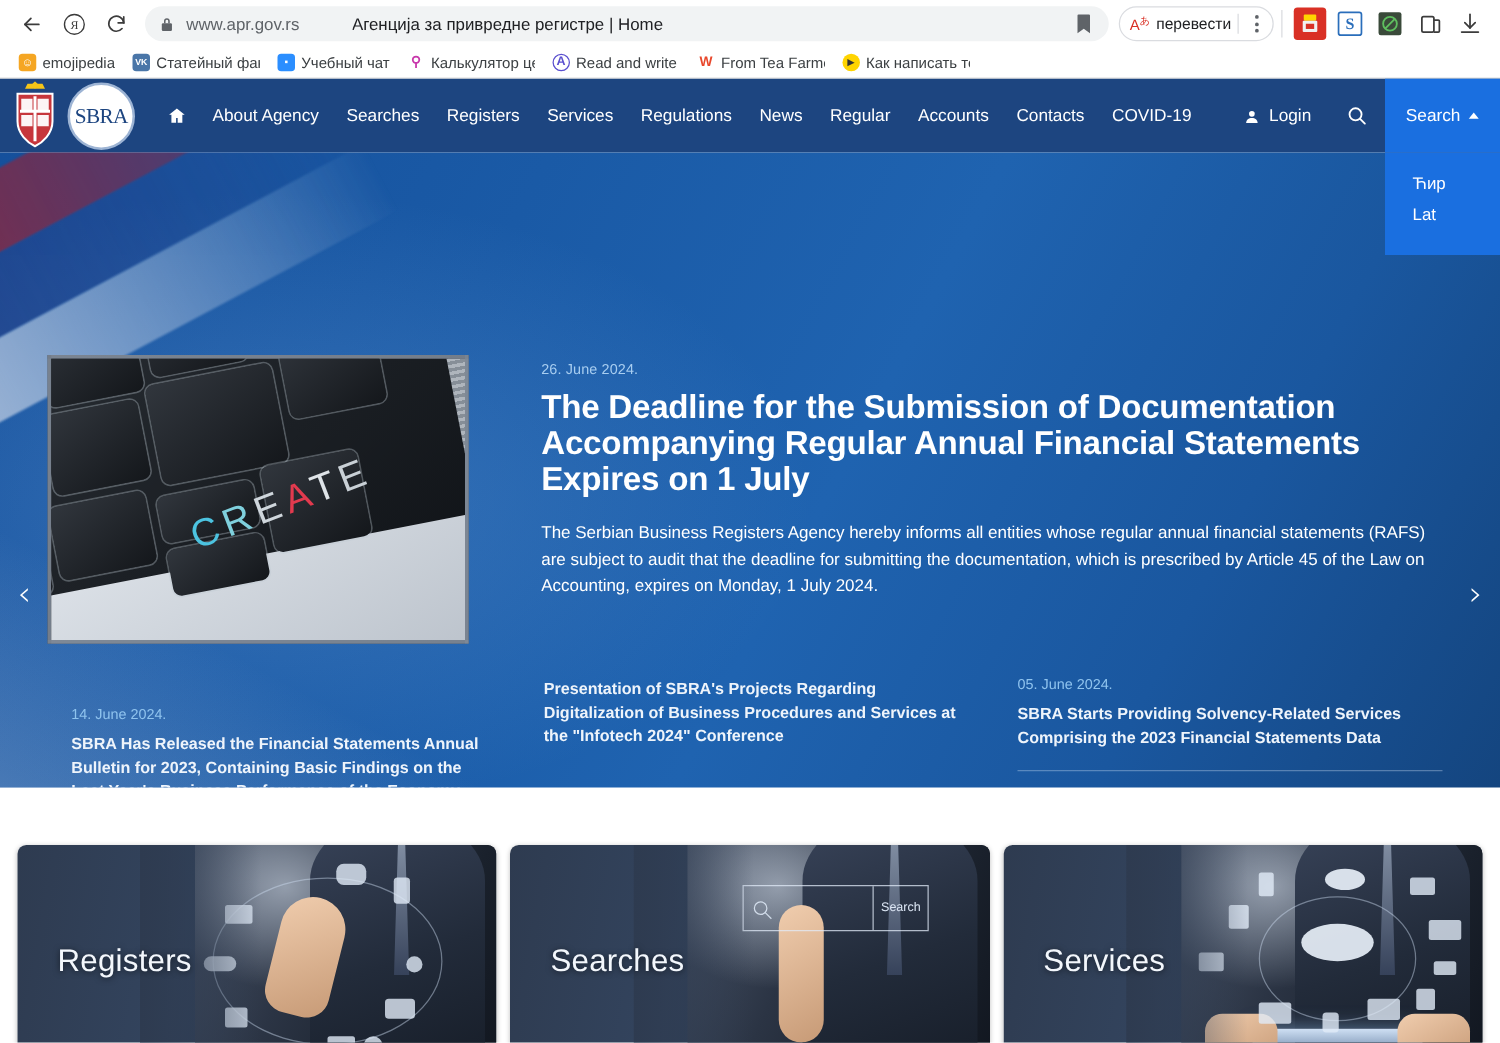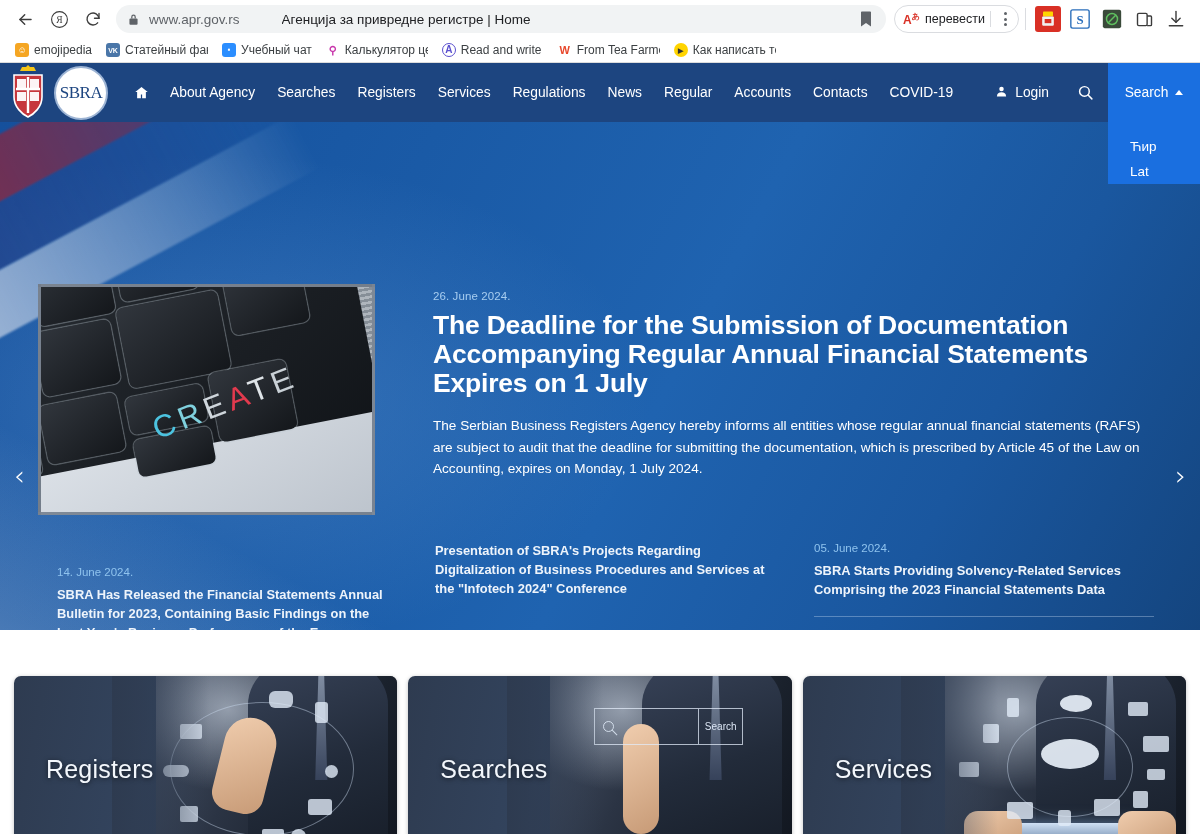--- a/index.html
+++ b/index.html
@@ -33,21 +33,21 @@
   .url-title {
     font-size:13.5px; color:#202124; white-space:nowrap; overflow:hidden;
     text-overflow:ellipsis; margin-left:42px; flex:1; min-width:0;
   }
   .bookmark-star { width:20px; height:20px; flex:none; margin-left:8px; }
   .translate-pill {
     height:28px; border:1px solid #dadce0; border-radius:14px; display:flex;
     align-items:center; padding:0 4px 0 8px; margin-left:8px; flex:none; gap:5px;
     background:#fff;
   }
-  .tr-a { font-size:12px; color:#d93025; font-weight:bold; position:relative; line-height:1;}
+  .tr-a { font-size:12px; color:#d93025; font-weight:normal; position:relative; line-height:1;}
   .tr-a sup { font-size:8px; color:#d93025; }
   .tr-label { font-size:12.5px; color:#202124; white-space:nowrap; }
   .tr-sep { width:1px; height:16px; background:#dadce0; }
   .kebab { width:18px; display:flex; flex-direction:column; align-items:center; gap:2.5px; }
   .kebab i { width:3px; height:3px; border-radius:50%; background:#5f6368; display:block; }
   .chrome-sep { width:1px; height:22px; background:#dadce0; margin:0 6px; flex:none; }
   .ext-icon { width:26px; height:26px; flex:none; margin:0 3px; border-radius:3px;
               display:flex; align-items:center; justify-content:center; }
 
   .bookmarks {
@@ -81,30 +81,30 @@
   }
   .nav-items { display:flex; align-items:center; gap:0px; margin-left:16px; }
   .nav-link {
     color:#ffffff; font-size:13.8px; padding:6px 11px; white-space:nowrap;
     text-decoration:none; line-height:1;
   }
   .nav-home { padding:6px 10px; display:flex; align-items:center; }
   .nav-right {
     margin-left:auto; display:flex; align-items:center; height:59px;
   }
-  .login-box { display:flex; align-items:flex-start; gap:7px; padding:0 14px; color:#fff;
+  .login-box { display:flex; align-items:flex-end; gap:7px; padding:0 14px; color:#fff;
                font-size:13.8px; }
   .search-btn { padding:0 14px; display:flex; align-items:center; }
   .lang-box {
     background:#1a6fe0; height:59px; width:92px; display:flex; align-items:center;
     justify-content:center; gap:7px; color:#fff; font-size:13.8px; position:relative;
   }
   .lang-menu {
     position:absolute; top:59px; left:0; width:92px; background:#1a6fe0;
-    padding:12px 0 0 22px; z-index:40;
+    padding:12px 0 20px 22px; z-index:40;
   }
   .lang-opt { color:#ffffff; font-size:13.5px; line-height:25px; display:block; }
   .caret-up { width:0;height:0;border-left:4.5px solid transparent;
               border-right:4.5px solid transparent;border-bottom:5px solid #fff; }
 
   
   .hero {
     height:508px; position:relative; overflow:hidden;
     background:
       radial-gradient(ellipse 700px 400px at 18% 55%, rgba(120,170,225,0.30), rgba(0,0,0,0) 62%),

